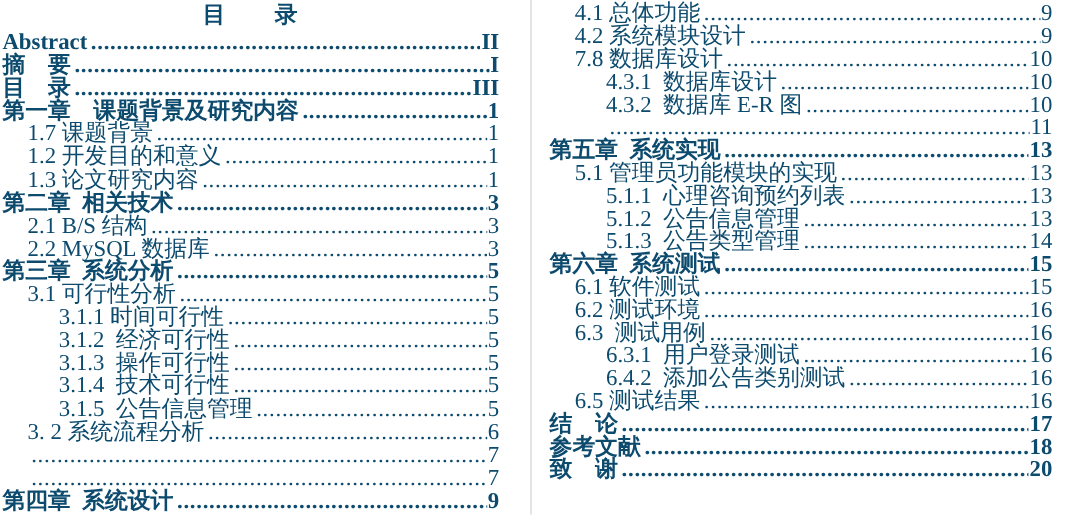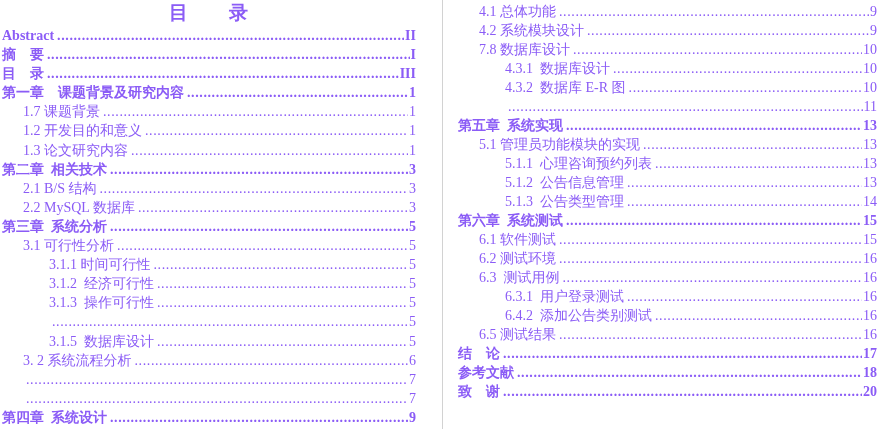--- a/index.html
+++ b/index.html
@@ -1,20 +1,20 @@
 <!DOCTYPE html>
 <html><head>
 <meta charset="utf-8">
 <style>
   html,body{margin:0;padding:0;background:#ffffff;}
   .page{
     position:relative;
     width:888px;height:429px;
     background:#ffffff;
-    color:#8b5cf6;
+    color:#0c4a6e;
     font-family:"Liberation Serif","DejaVu Serif",serif;
     overflow:hidden;
   }
   .divider{
     position:absolute;left:442px;top:0;
     width:1px;height:429px;
     background:#d2d2d2;
   }
   .col{position:absolute;top:0;}
   .col-left{left:2px;width:414px;}
@@ -22,21 +22,21 @@
   .title{
     height:26px;line-height:26px;
     text-align:center;
     font-size:19px;font-weight:bold;
     white-space:pre;
     letter-spacing:1px;
   }
   .row{
     display:flex;align-items:center;
     height:19.1px;line-height:19.1px;
-    font-size:14px;
+    font-size:19px;
   }
   .col-right .row{height:19.0px;line-height:19.0px;}
   .lvl1{padding-left:0;}
   .lvl2{padding-left:21px;}
   .lvl3{padding-left:47px;}
   .bold{font-weight:bold;}
   .t{white-space:pre;flex:0 0 auto;}
   .dots{
     flex:1 1 auto;
     overflow:hidden;
@@ -128,25 +128,26 @@
           <span class="t">3.1.2  经济可行性</span>
           <span class="dots"></span>
           <span class="pg">5</span>
         </div>
         <div class="row lvl3">
           <span class="t">3.1.3  操作可行性</span>
           <span class="dots"></span>
           <span class="pg">5</span>
         </div>
         <div class="row lvl3">
-          <span class="dots"></span>
-          <span class="pg">5</span>
-        </div>
-        <div class="row lvl3">
-          <span class="t">3.1.5  数据库设计</span>
+          <span class="t">3.1.4  技术可行性</span>
+          <span class="dots"></span>
+          <span class="pg">5</span>
+        </div>
+        <div class="row lvl3">
+          <span class="t">3.1.5  公告信息管理</span>
           <span class="dots"></span>
           <span class="pg">5</span>
         </div>
         <div class="row lvl2">
           <span class="t">3. 2 系统流程分析</span>
           <span class="dots"></span>
           <span class="pg">6</span>
         </div>
         <div class="row lvl2">
           <span class="dots"></span>

